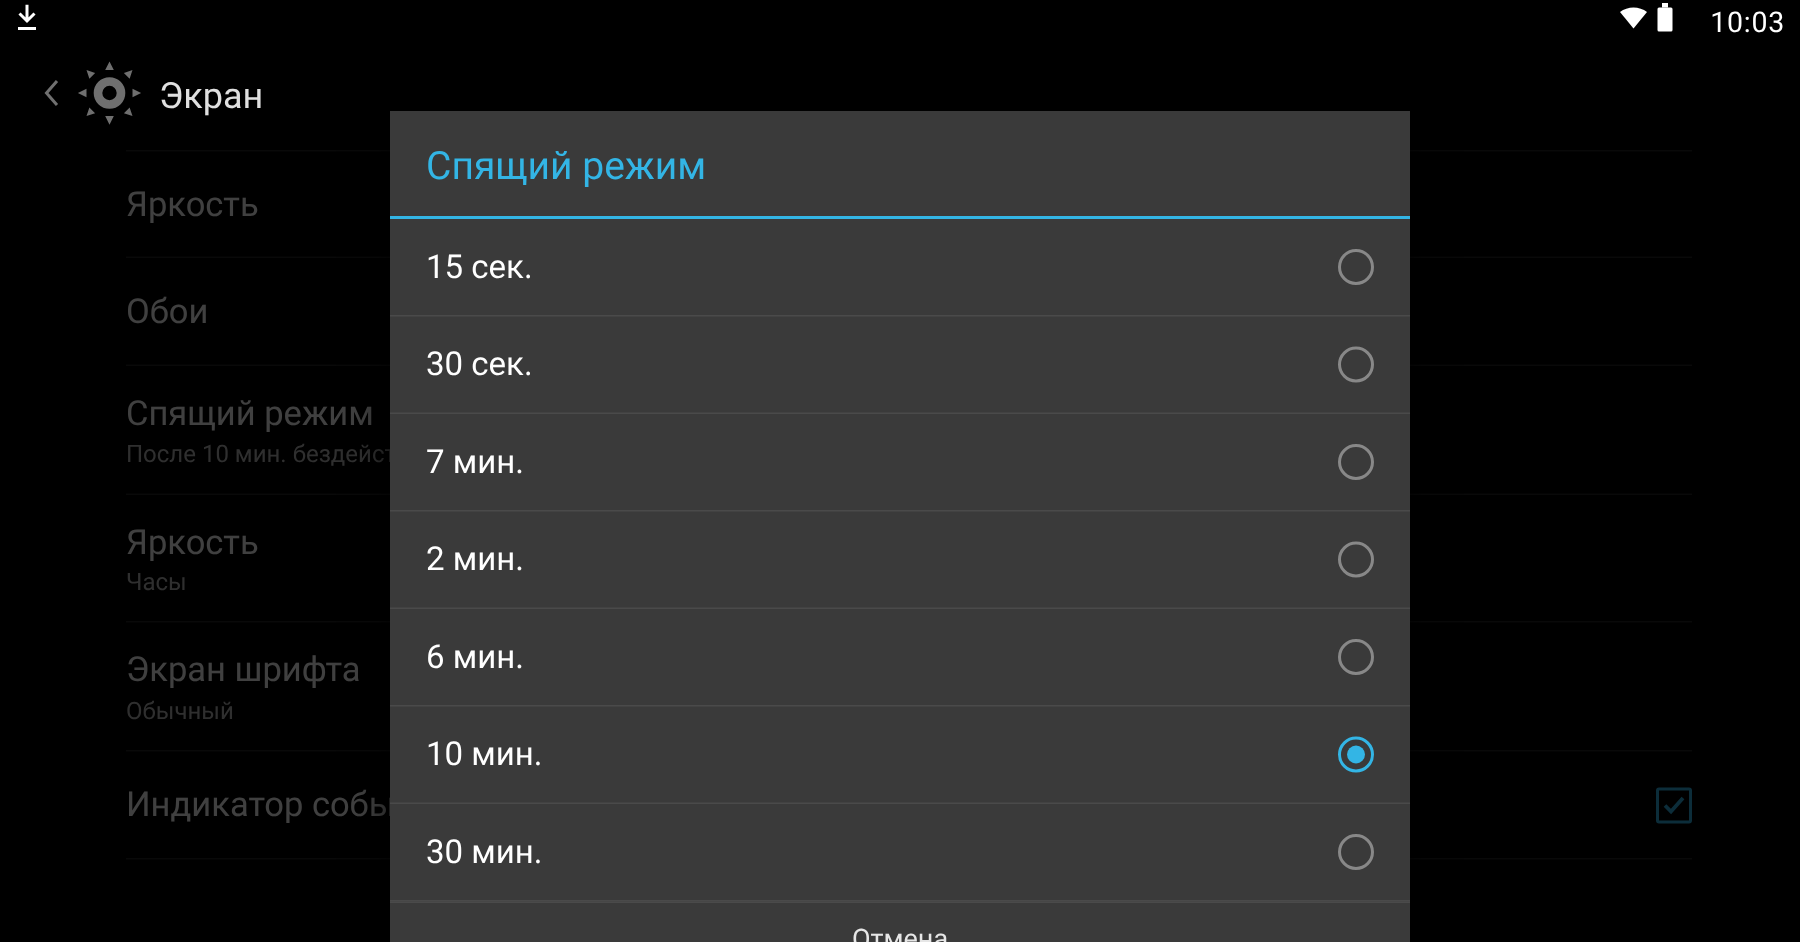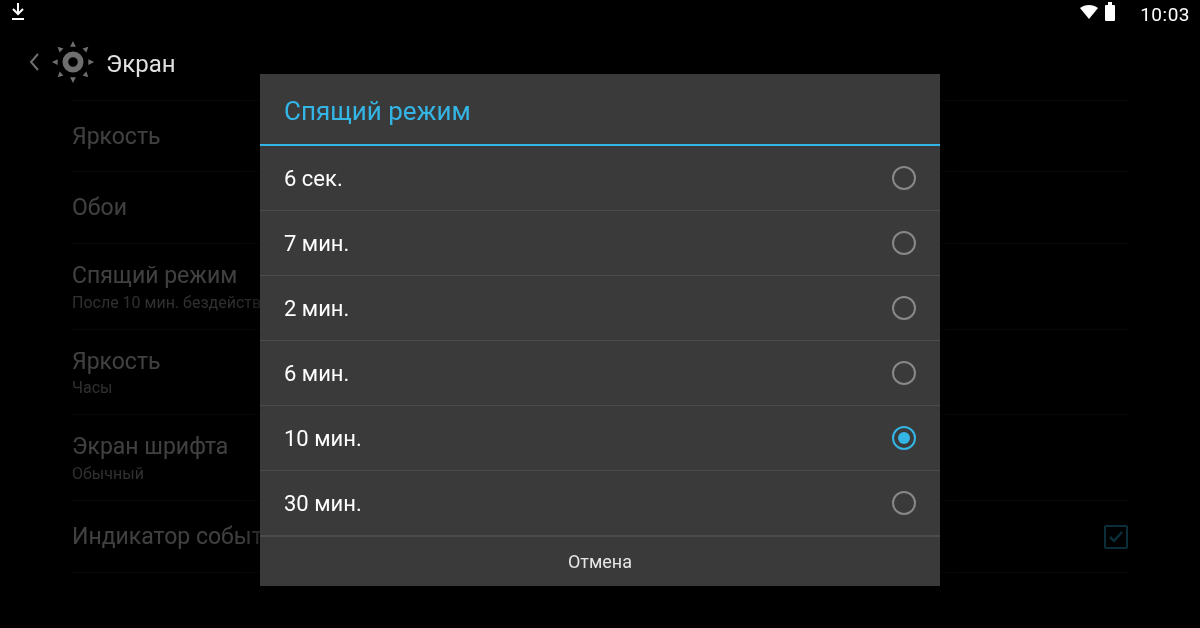--- a/index.html
+++ b/index.html
@@ -39,21 +39,21 @@
     color: #e8e8e8;
     margin-left: 16px;
   }
   .header-title { font-size: 24px; font-weight: 400; color: #e0e0e0; }
   .chevron-back { opacity: 0.6; }
 
   
   .settings-list {
     position: absolute;
     top: 100px;
-    left: 0;
+    left: 12px;
     right: 0;
     padding: 0 72px;
     opacity: 0.25;
   }
   .setting-item {
     padding: 18px 0 17px;
     border-bottom: 1px solid #242424;
     display: flex;
     justify-content: space-between;
     align-items: center;
@@ -212,21 +212,25 @@
     </div>
   </div>
 </div>
 
 <div class="dialog">
   <div class="dialog-title">Спящий режим</div>
   <div class="dialog-divider"></div>
   <div class="dialog-options">
 
     <div class="option-row">
-      <span>6 сек.</span>
+      <span>15 сек.</span>
+      <span class="radio"></span>
+    </div>
+    <div class="option-row">
+      <span>30 сек.</span>
       <span class="radio"></span>
     </div>
     <div class="option-row">
       <span>7 мин.</span>
       <span class="radio"></span>
     </div>
     <div class="option-row">
       <span>2 мин.</span>
       <span class="radio"></span>
     </div>

